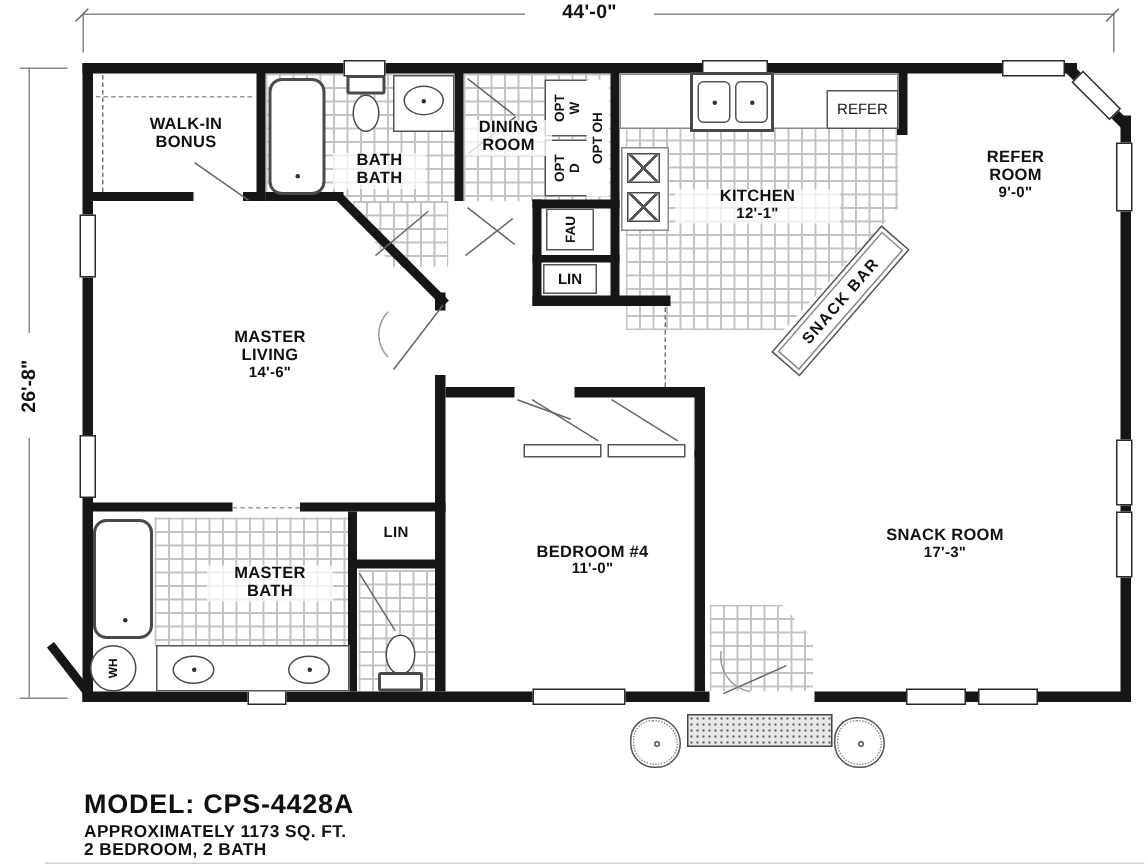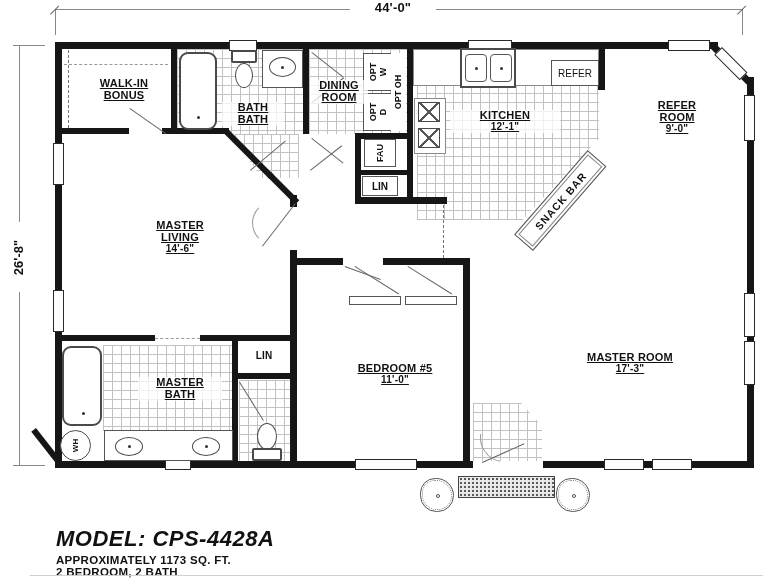--- a/index.html
+++ b/index.html
@@ -14,35 +14,35 @@
         background-size:9px 9px;}
   .fix{position:absolute;background:#fff;border:2px solid #4a4a4a;}
   .thinbox{position:absolute;background:#fff;border:1px solid #555;}
   .thin{position:absolute;background:#666;height:1px;transform-origin:0 0;}
   .vline{position:absolute;background:#888;width:1px;}
   .hline{position:absolute;background:#888;height:1px;}
   .dash-v{position:absolute;border-left:1px dashed #777;}
   .dash-h{position:absolute;border-top:1px dashed #999;}
   .arc{position:absolute;border:1px solid #9a9a9a;border-color:transparent transparent transparent #9a9a9a;border-radius:50%;}
   .lbl{position:absolute;font-weight:bold;text-align:center;line-height:1.08;letter-spacing:.2px;}
-  .lbl span{display:block;text-decoration:underline;}
+  .lbl span{display:block;}
   .r11{font-size:11px;} .r10{font-size:10px;}
   .vwrap{position:absolute;display:flex;align-items:center;justify-content:center;}
   .vtext{transform:rotate(-90deg);font-weight:bold;white-space:nowrap;}
   .stipple{position:absolute;border:1px solid #444;
         background-image:radial-gradient(#555 .7px,transparent .9px);background-size:4px 4px;background-color:#e8e8e8;}
   .tree{position:absolute;border:1px solid #555;border-radius:46% 54% 50% 50%;outline:1px dotted #888;outline-offset:-3px;}
   .tree i{position:absolute;left:46%;top:46%;width:4px;height:4px;border:1px solid #555;border-radius:50%;}
   .oval{position:absolute;border:1.5px solid #4a4a4a;border-radius:50%;background:#fff;}
   .dot{position:absolute;width:3px;height:3px;background:#333;border-radius:50%;}
   .burner{position:absolute;width:22px;height:20px;border:1.5px solid #4a4a4a;background:
      linear-gradient(45deg,transparent 46%,#555 46%,#555 54%,transparent 54%),
      linear-gradient(-45deg,transparent 46%,#555 46%,#555 54%,transparent 54%);}
   .footer{position:absolute;left:56px;top:526px;}
-  .footer .model{font-size:22px;font-weight:bold;letter-spacing:.5px;font-style:italic;}
+  .footer .model{font-size:18px;font-weight:bold;letter-spacing:.5px;}
   .footer .sub{font-size:11.5px;font-weight:bold;margin-top:2px;letter-spacing:.3px;}
 </style>
 </head>
 <body>
 
 <div class="plan">
 
   <div class="hline" style="left:55px;top:9px;width:688px;"></div>
   <div class="vline" style="left:55px;top:9px;height:26px;"></div>
   <div class="vline" style="left:742px;top:9px;height:26px;"></div>
@@ -208,44 +208,44 @@
     <span>BONUS</span>
   </div>
   <div class="lbl r11" style="left:222px;top:102px;width:62px;background:rgba(255,255,255,.75);">
     <span>BATH</span>
     <span>BATH</span>
   </div>
   <div class="lbl r11" style="left:310px;top:80px;width:58px;background:rgba(255,255,255,.75);">
     <span>DINING</span>
     <span>ROOM</span>
   </div>
-  <div class="lbl" style="left:450px;top:110px;width:110px;background:rgba(255,255,255,.75);">
+  <div class="lbl" style="left:450px;top:126px;width:110px;background:rgba(255,255,255,.75);">
     <span class="r11">KITCHEN</span>
     <span class="r10">12'-1"</span>
   </div>
   <div class="lbl" style="left:645px;top:100px;width:64px;">
     <span class="r11">REFER</span>
     <span class="r11">ROOM</span>
     <span class="r10">9'-0"</span>
   </div>
   <div class="lbl" style="left:118px;top:220px;width:124px;">
     <span class="r11">MASTER</span>
     <span class="r11">LIVING</span>
     <span class="r10">14'-6"</span>
   </div>
   <div class="lbl r11" style="left:138px;top:377px;width:84px;background:rgba(255,255,255,.75);">
     <span>MASTER</span>
     <span>BATH</span>
   </div>
   <div class="lbl" style="left:338px;top:363px;width:114px;">
-    <span class="r11">BEDROOM #5</span>
+    <span class="r11">BEDROOM #4</span>
     <span class="r10">11'-0"</span>
   </div>
   <div class="lbl" style="left:572px;top:352px;width:116px;">
-    <span class="r11">MASTER ROOM</span>
+    <span class="r11">SNACK ROOM</span>
     <span class="r10">17'-3"</span>
   </div>
   <div class="lbl r10" style="left:240px;top:351px;width:48px;">LIN</div>
 
   <div class="footer">
     <div class="model">MODEL: CPS-4428A</div>
     <div class="sub">APPROXIMATELY 1173 SQ. FT.</div>
     <div class="sub" style="margin-top:0;">2 BEDROOM, 2 BATH</div>
   </div>
   <div class="hline" style="left:30px;top:575px;width:733px;background:#cfcfcf;"></div>

